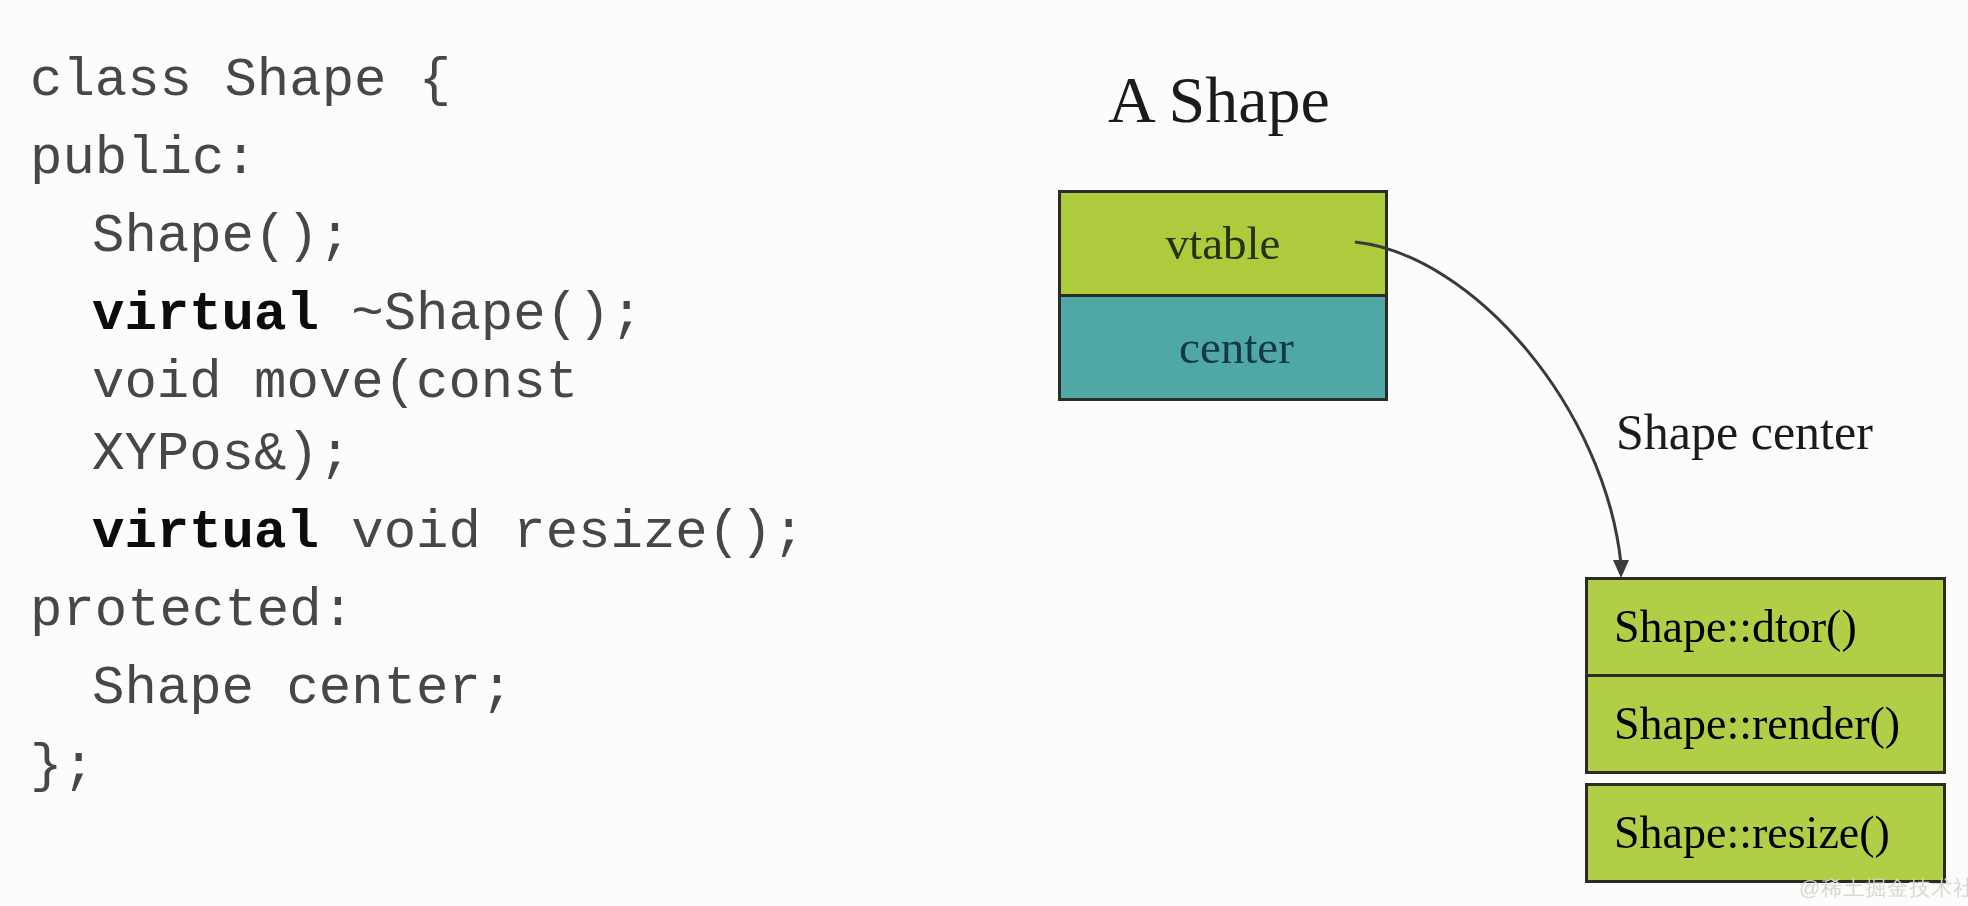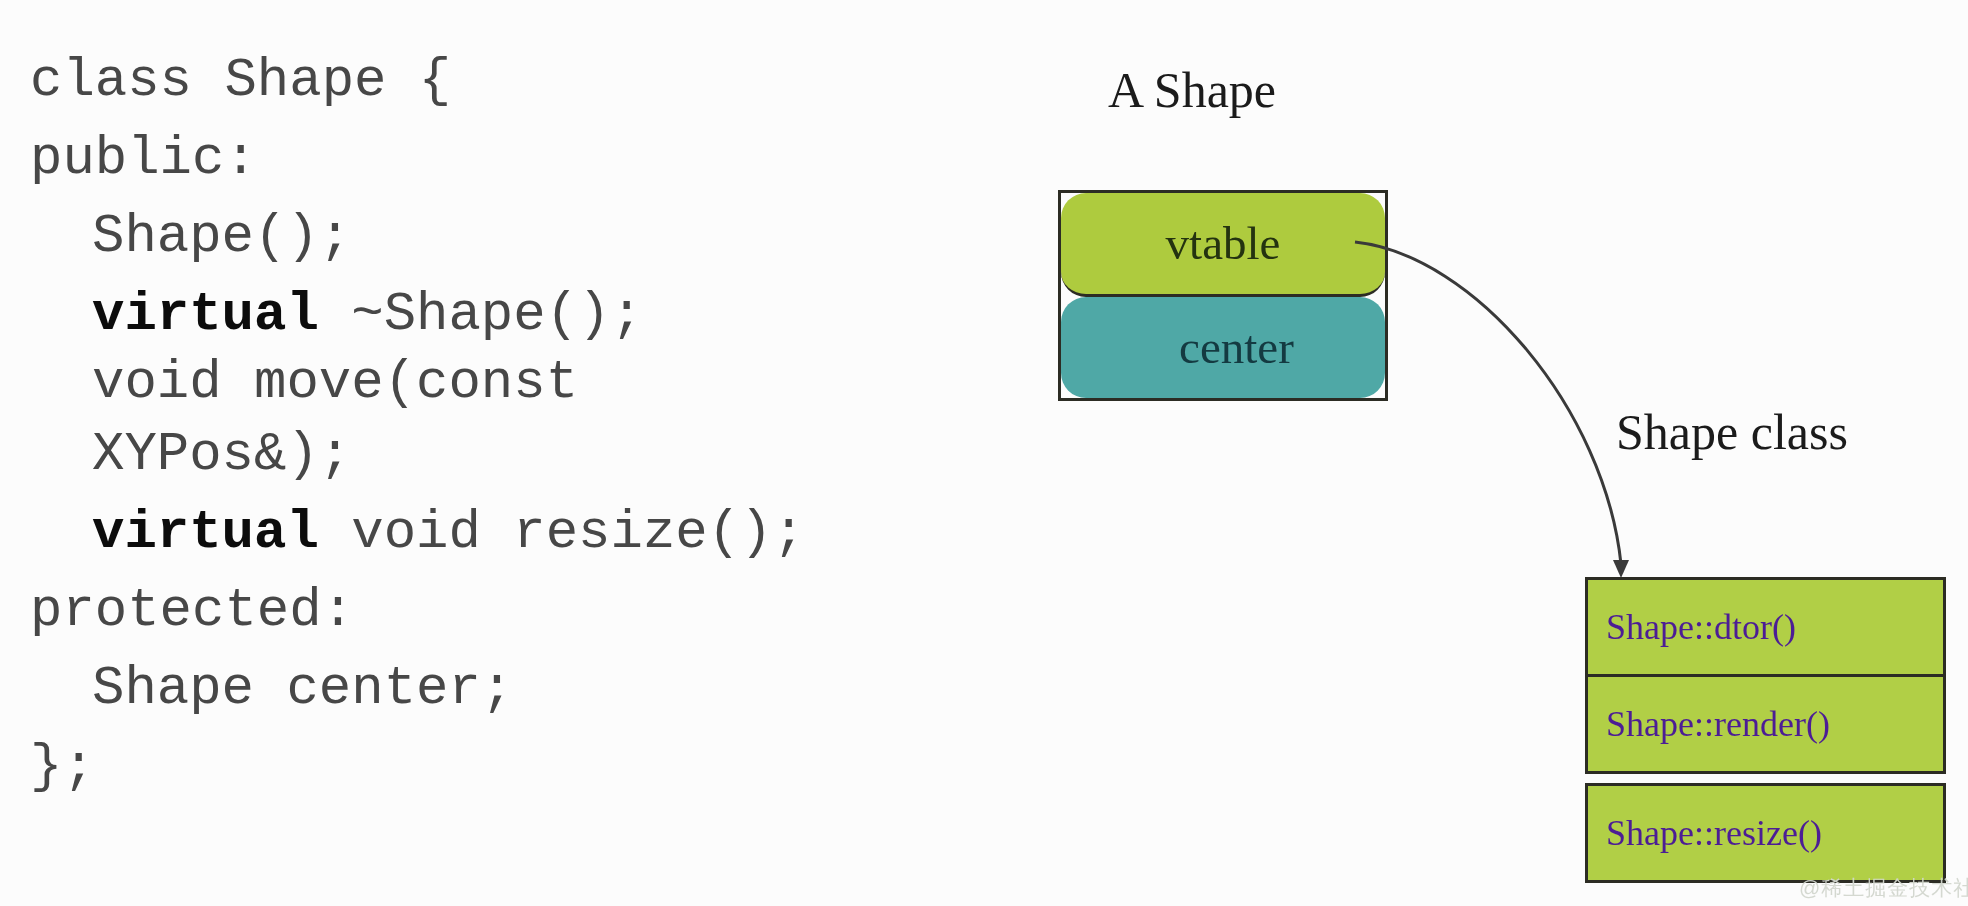--- a/index.html
+++ b/index.html
@@ -17,44 +17,44 @@
   .code .line{height:78px;line-height:78px;white-space:pre;}
   .code .line.half{height:62px;line-height:58px;}
   .code .line.ind{padding-left:62px;}
   .code .kw{font-weight:bold;color:#0c0c0c;text-align:right;}
   
   .dlabel{
     position:absolute;
     font-family:"Liberation Serif","DejaVu Serif",serif;
     color:#1b1b1b;line-height:1.15;white-space:nowrap;
   }
-  #a-shape-label{left:1108px;top:62px;font-size:50px;}
+  #a-shape-label{left:1108px;top:62px;font-size:66px;}
   #shape-vtable-label{left:1616px;top:404px;font-size:50px;}
   
   #obj-box{
     position:absolute;left:1058px;top:190px;width:324px;
     border:3px solid var(--border,#2c2c24);
   }
   .obj-row{
     height:101px;line-height:101px;text-align:center;
-    font-family:"Liberation Serif","DejaVu Serif",serif;font-size:47px;border-radius:25px;
+    font-family:"Liberation Serif","DejaVu Serif",serif;font-size:47px;
   }
   .obj-row.vtable{background:var(--green,#aecb3e);color:#243310;border-bottom:3px solid var(--border,#2c2c24);}
   .obj-row.center{background:var(--teal,#4fa8a6);color:#143a41;padding-left:27px;}
   
   #arrow-svg{position:absolute;left:1000px;top:180px;width:650px;height:410px;}
   
   #fn-boxes{position:absolute;left:1585px;top:577px;width:361px;}
   .fn-box{
     height:94px;line-height:94px;
     background:var(--green2,#b1cf46);
     border:3px solid var(--border,#2c2c24);
-    padding-left:18px;
+    padding-left:26px;
     font-family:"Liberation Serif","DejaVu Serif",serif;
-    font-size:36px;color:#4c1d95;white-space:nowrap;
+    font-size:46px;color:#000000;white-space:nowrap;
   }
   .fn-box:nth-child(2){margin-top:-3px;}
   .fn-box:nth-child(3){margin-top:9px;}
   
   #watermark{
     position:absolute;left:1799px;top:874px;z-index:5;
     font-size:21px;color:rgba(210,214,206,0.95);
     letter-spacing:1px;white-space:nowrap;
   }
 </style>
@@ -79,21 +79,21 @@
 <div id="obj-box">
     <div class="obj-row vtable">vtable</div>
     <div class="obj-row center">center</div>
   </div>
 
 <svg id="arrow-svg" viewBox="0 0 650 410" xmlns="http://www.w3.org/2000/svg">
   <path d="M 355 62 C 475 75, 605 230, 621 384" fill="none" stroke="#3a3a3a" stroke-width="3"></path>
   <polygon points="613,380 629,380 621,398" fill="#3a3a3a"></polygon>
 </svg>
 
-<div class="dlabel" id="shape-vtable-label">Shape class</div>
+<div class="dlabel" id="shape-vtable-label">Shape center</div>
 
 <div id="fn-boxes">
     <div class="fn-box">Shape::dtor()</div>
     <div class="fn-box">Shape::render()</div>
     <div class="fn-box">Shape::resize()</div>
   </div>
 
 <div id="watermark">@稀土掘金技术社区</div>
 
 </body></html>

